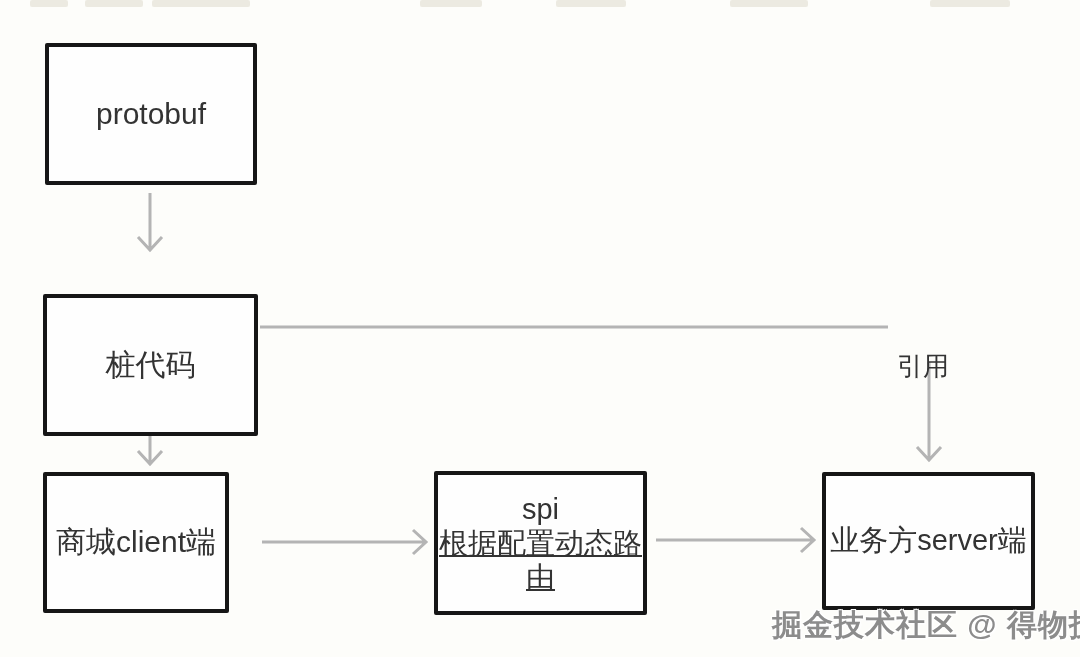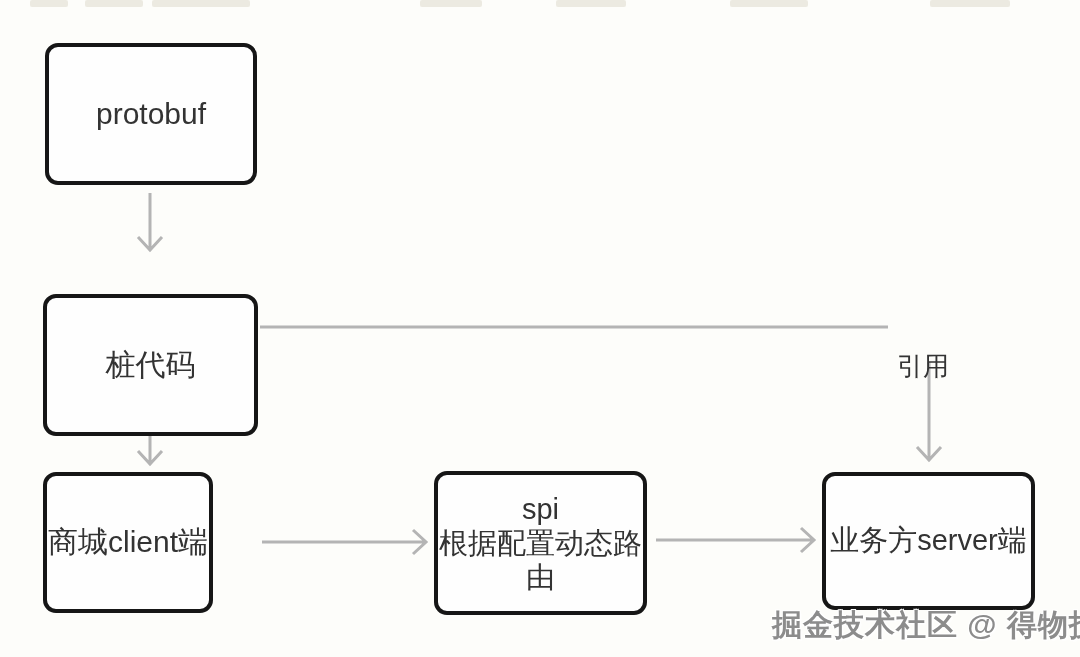--- a/index.html
+++ b/index.html
@@ -18,36 +18,36 @@
   }
   .edges path {
     stroke: var(--arrow, #b4b4b4);
     stroke-width: 3;
     fill: none;
   }
   .node {
     position: absolute;
     box-sizing: border-box;
     border: 4px solid var(--box-border, #161616);
-    border-radius: 13px;
+    border-radius: 2px;
     background: var(--box-fill, #fefefe);
     display: flex;
     flex-direction: column;
     align-items: center;
     justify-content: center;
     text-align: center;
     color: var(--text, #333333);
     font-size: 30px;
   }
   .node-protobuf  { left: 45px;  top: 43px;  width: 212px; height: 142px; }
   .node-stub      { left: 43px;  top: 258px; width: 215px; height: 142px; margin-top: 36px; }
-  .node-client    { left: 43px;  top: 472px; width: 170px; height: 141px; }
+  .node-client    { left: 43px;  top: 472px; width: 186px; height: 141px; }
   .node-spi       { left: 434px; top: 471px; width: 213px; height: 144px; font-size: 29px; line-height: 34px; }
   .node-server    { left: 822px; top: 472px; width: 213px; height: 138px; font-size: 29px; text-align: center; }
-  .node-spi .wrapline { width: 7.05em; word-break: break-all; }
+  .node-spi .wrapline { width: 7.05em; word-break: break-all; text-decoration: underline; }
   .edge-label {
     position: absolute;
     left: 897px; top: 320px;
     font-size: 26px;
     color: var(--text, #333333);
     margin-top: 29px;
   }
   .watermark {
     position: absolute;
     left: 772px; top: 605px;

